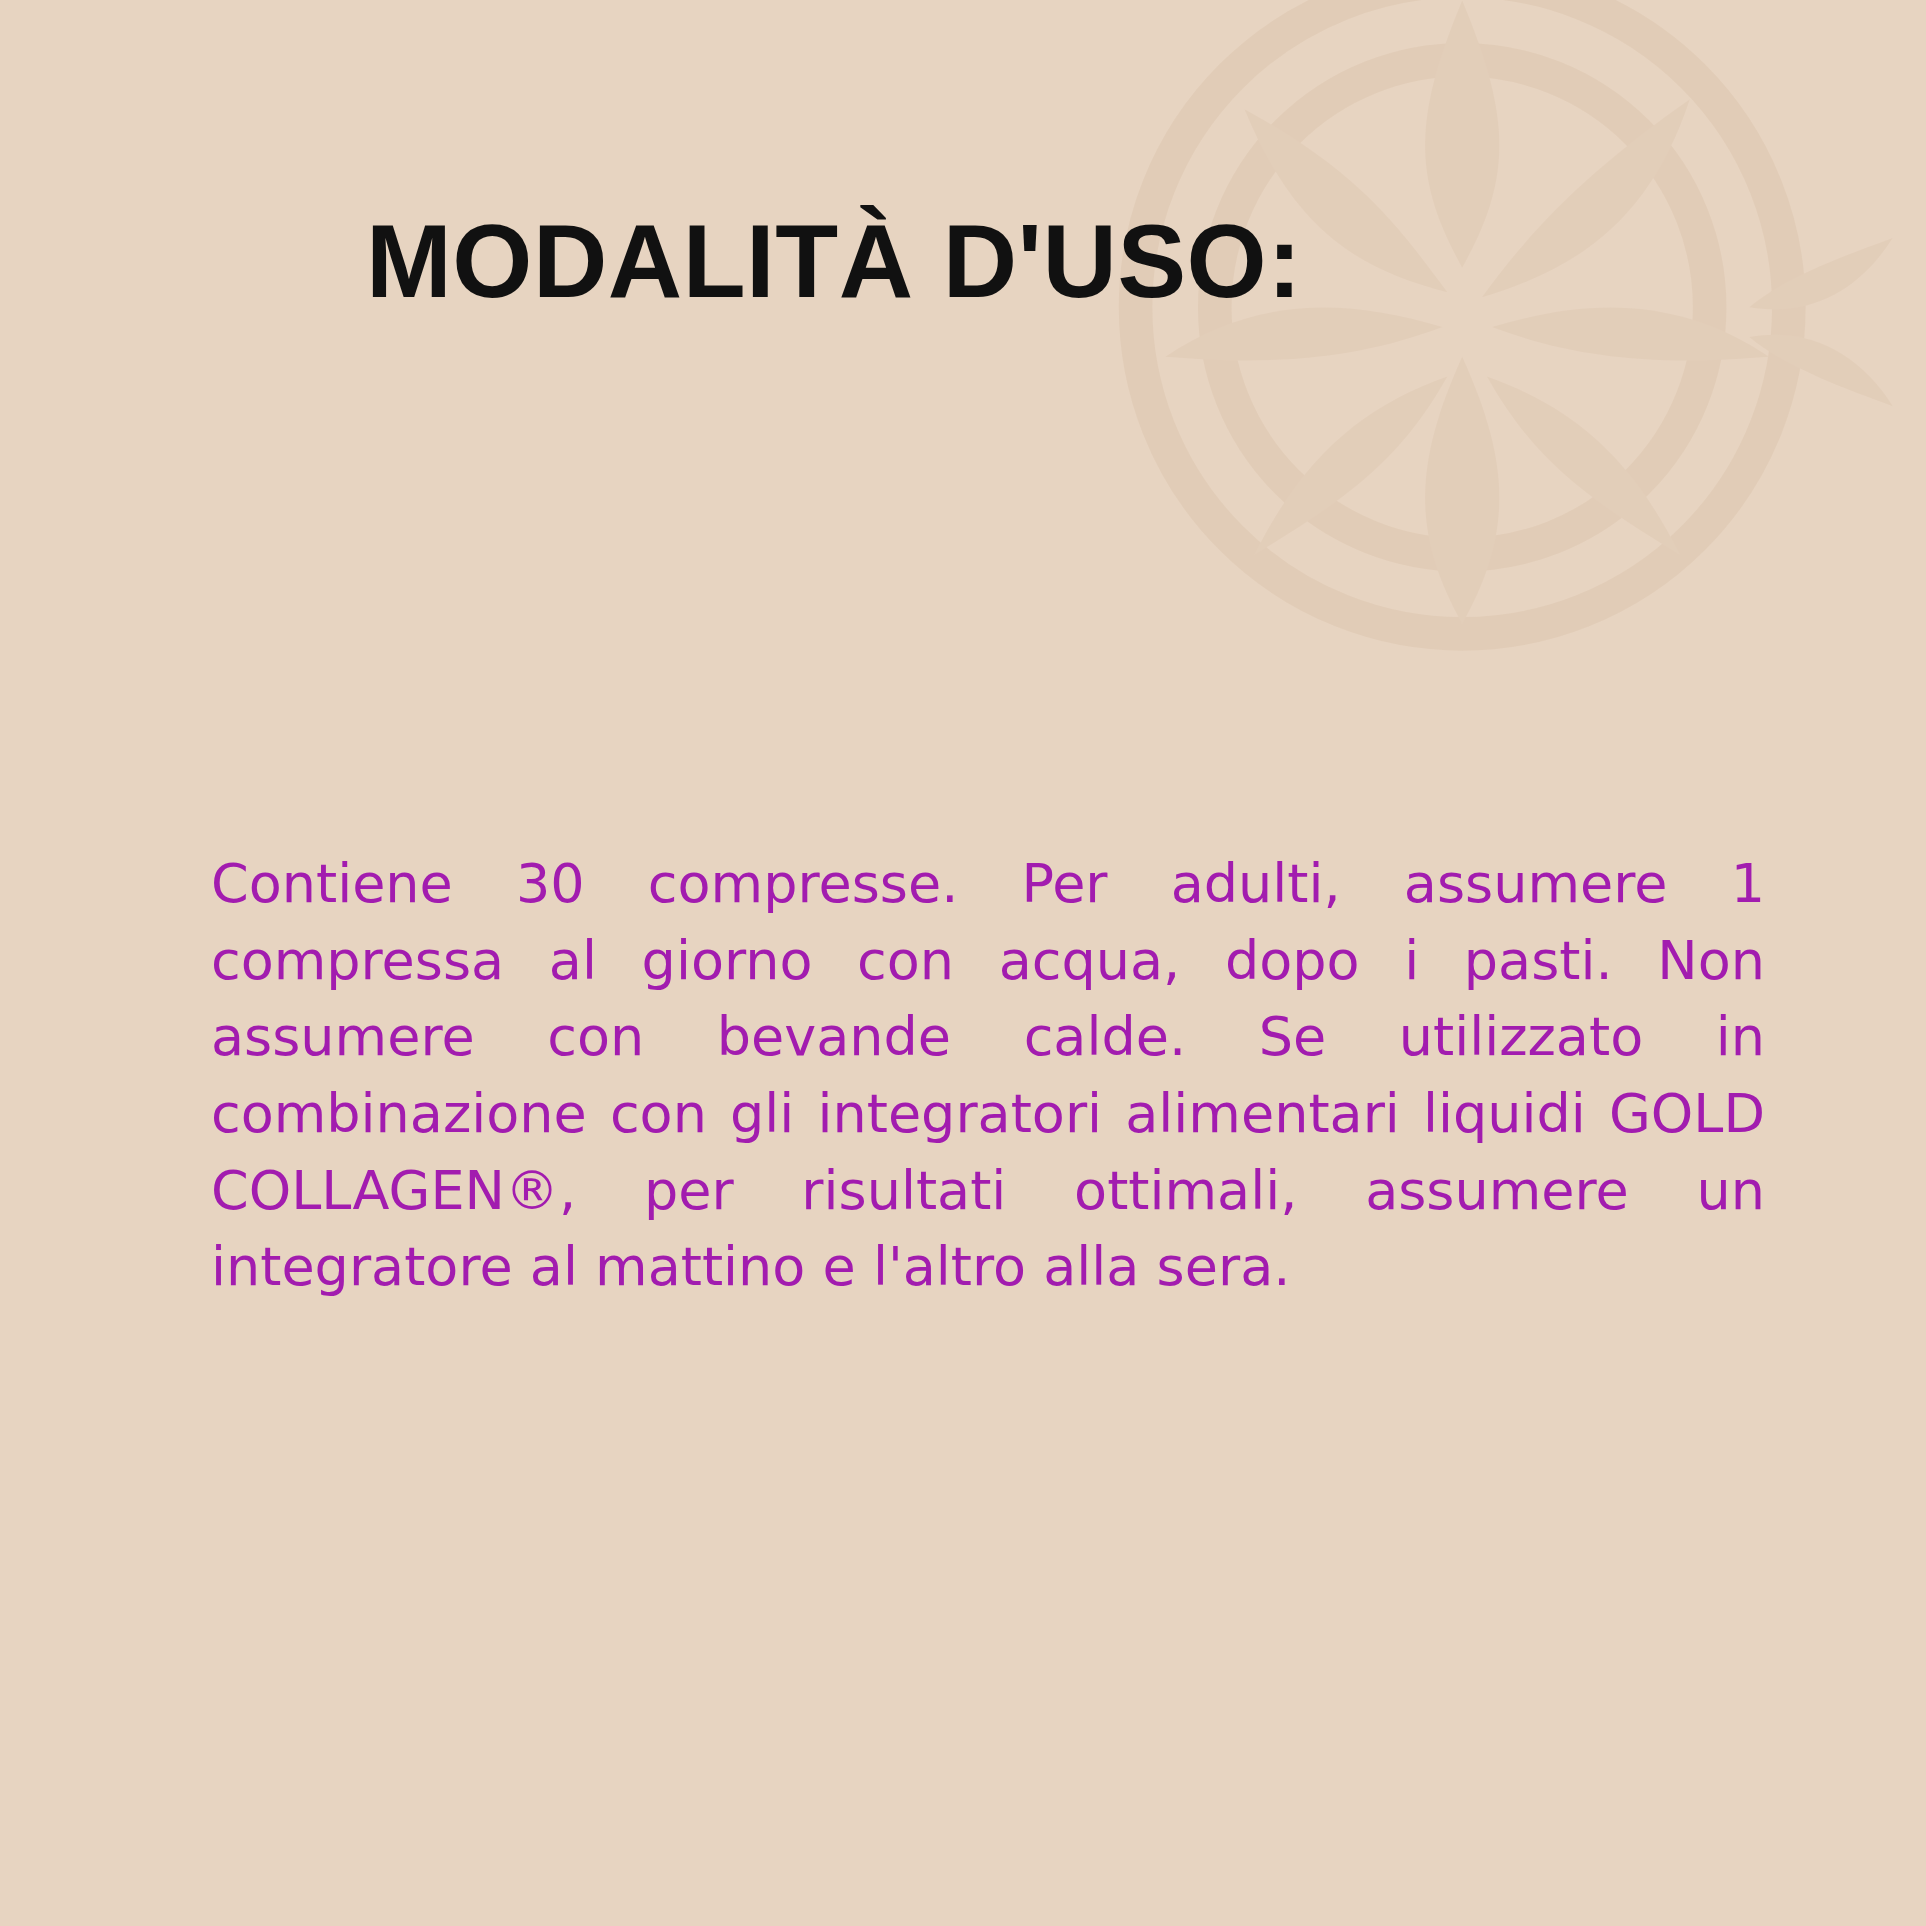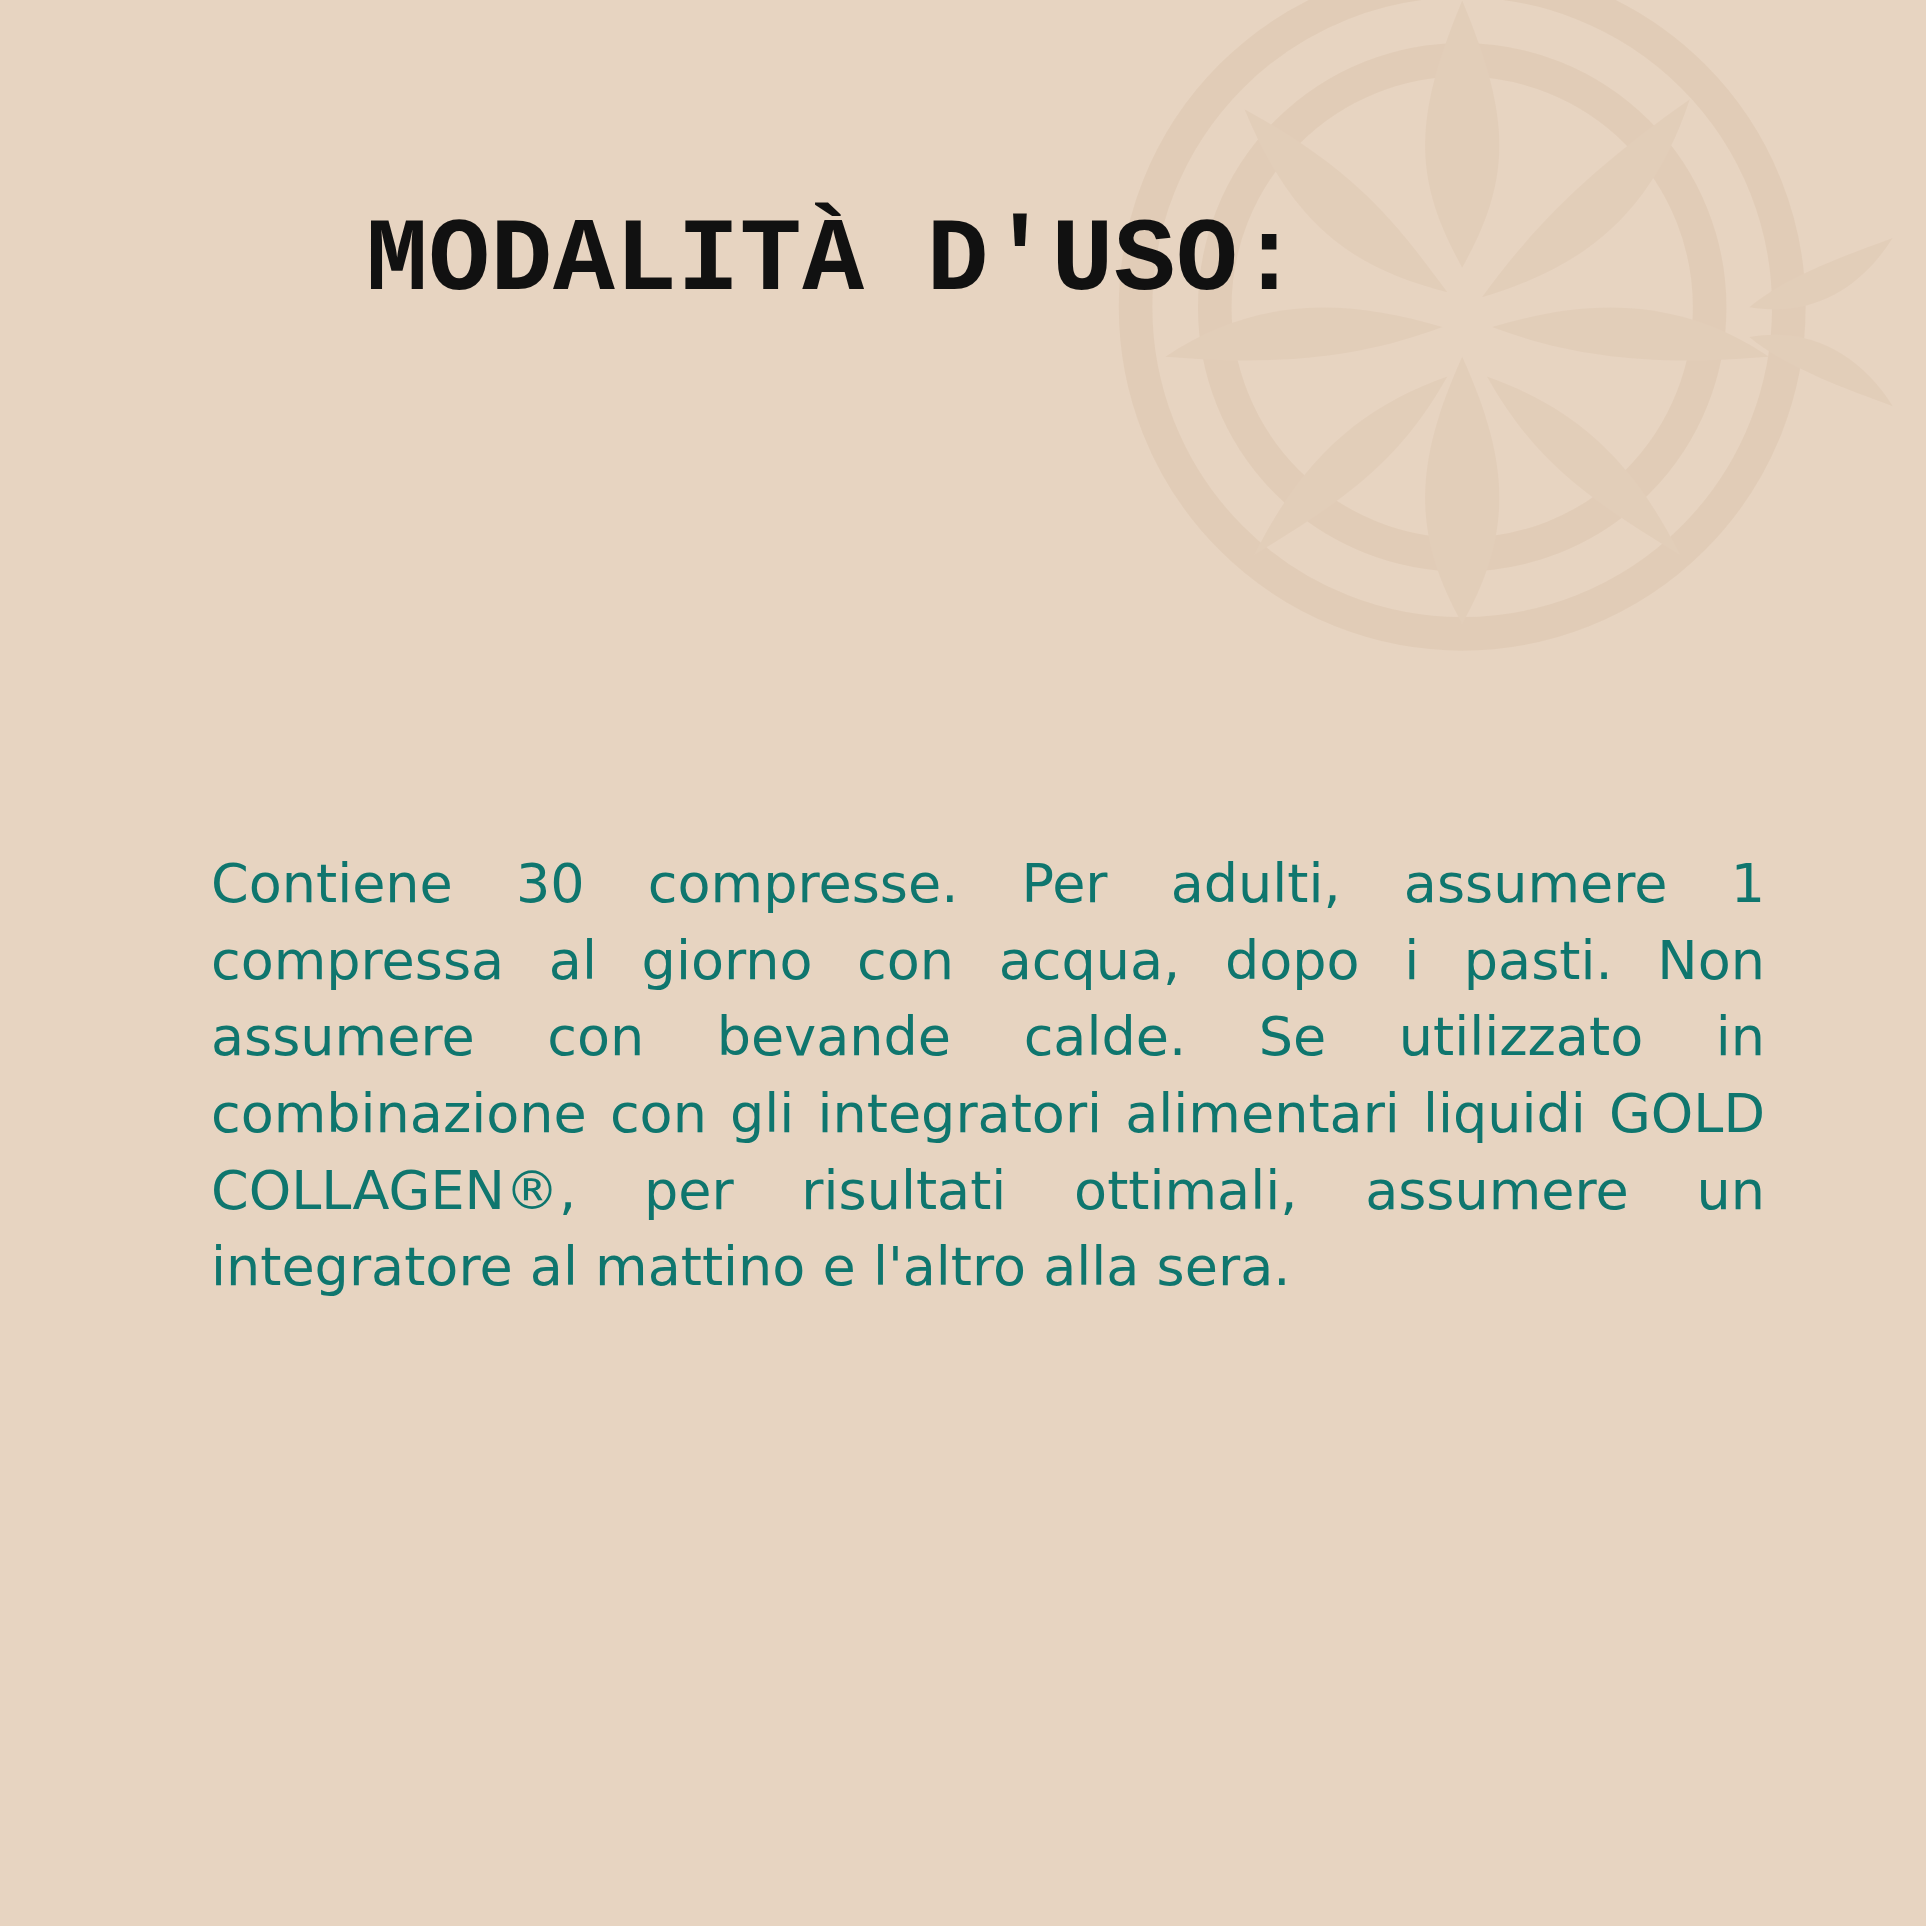--- a/index.html
+++ b/index.html
@@ -30,39 +30,39 @@
     width: 970px;
     height: 871px;
     opacity: 0.38;
     pointer-events: none;
   }
 
   .title {
     position: absolute;
     left: 366px;
     top: 139px;
-    font-family: Liberation Mono, monospace;
+    font-family: Liberation Sans, sans-serif;
     font-weight: 700;
     font-size: 103px;
     letter-spacing: 0.5px;
     color: #111111;
     line-height: 1.05;
     white-space: nowrap;
   }
 
   .body-text {
     position: absolute;
     left: 211px;
     top: 792px;
     width: 1554px;
     font-family: "DejaVu Sans", sans-serif;
     font-weight: 400;
     font-size: 54px;
     line-height: 1.42;
-    color: #0f766e;
+    color: #a21caf;
     text-align: justify;
     text-justify: inter-word;
   }
 </style>
 </head>
 <body>
 
 <div class="page">
 
   <svg class="watermark" viewBox="0 0 980 880" aria-hidden="true">

